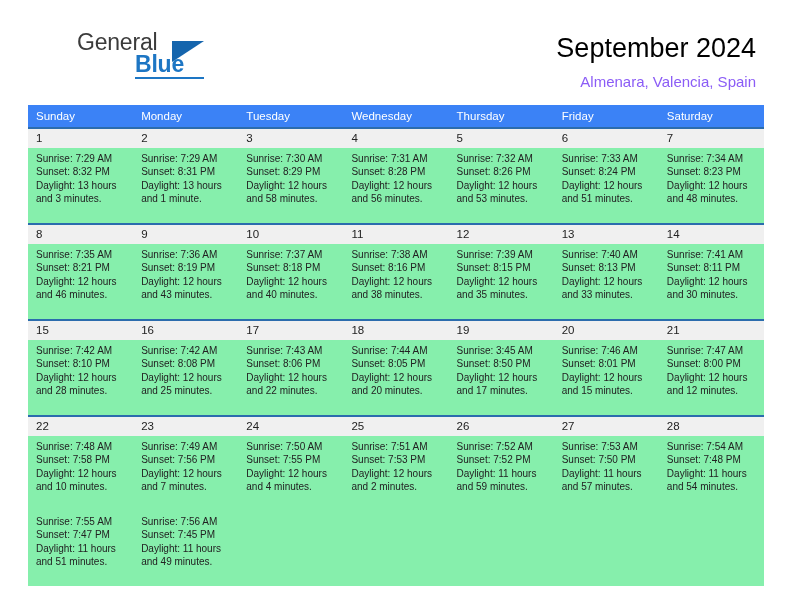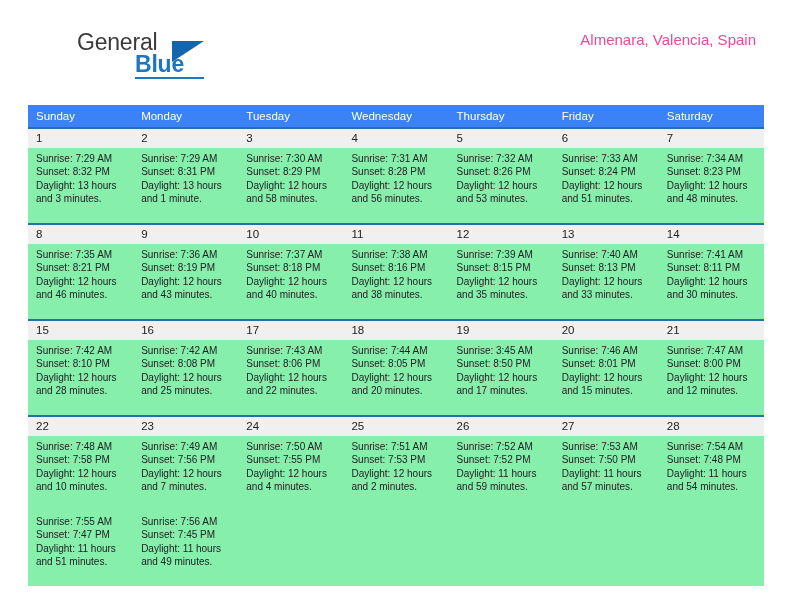--- a/index.html
+++ b/index.html
@@ -80,21 +80,21 @@
   .cal-title {
     font-size: 27px;
     color: #000000;
     line-height: 32px;
     font-weight: normal;
     margin: 0;
     padding-top: 10px;
   }
   .cal-subtitle {
     font-size: 15px;
-    color: #ec4899;
+    color: #8b5cf6;
     line-height: 20px;
     margin: 0;
     padding-top: 8px;
   }
 
   
   .calendar {
     position: absolute;
     left: 28px;
     top: 105px;
@@ -147,20 +147,21 @@
   <div class="topbar">
 
     <div class="logo">
       <span class="logo-general">General</span>
       <span class="logo-blue">Blue</span>
       <span class="logo-triangle"></span>
       <span class="logo-underline"></span>
     </div>
 
     <div class="title-block">
+      <h1 class="cal-title">September 2024</h1>
       <p class="cal-subtitle">Almenara, Valencia, Spain</p>
     </div>
 
   </div>
 
   <div class="calendar">
     <table class="cal">
       <colgroup>
         <col>
           <col>

